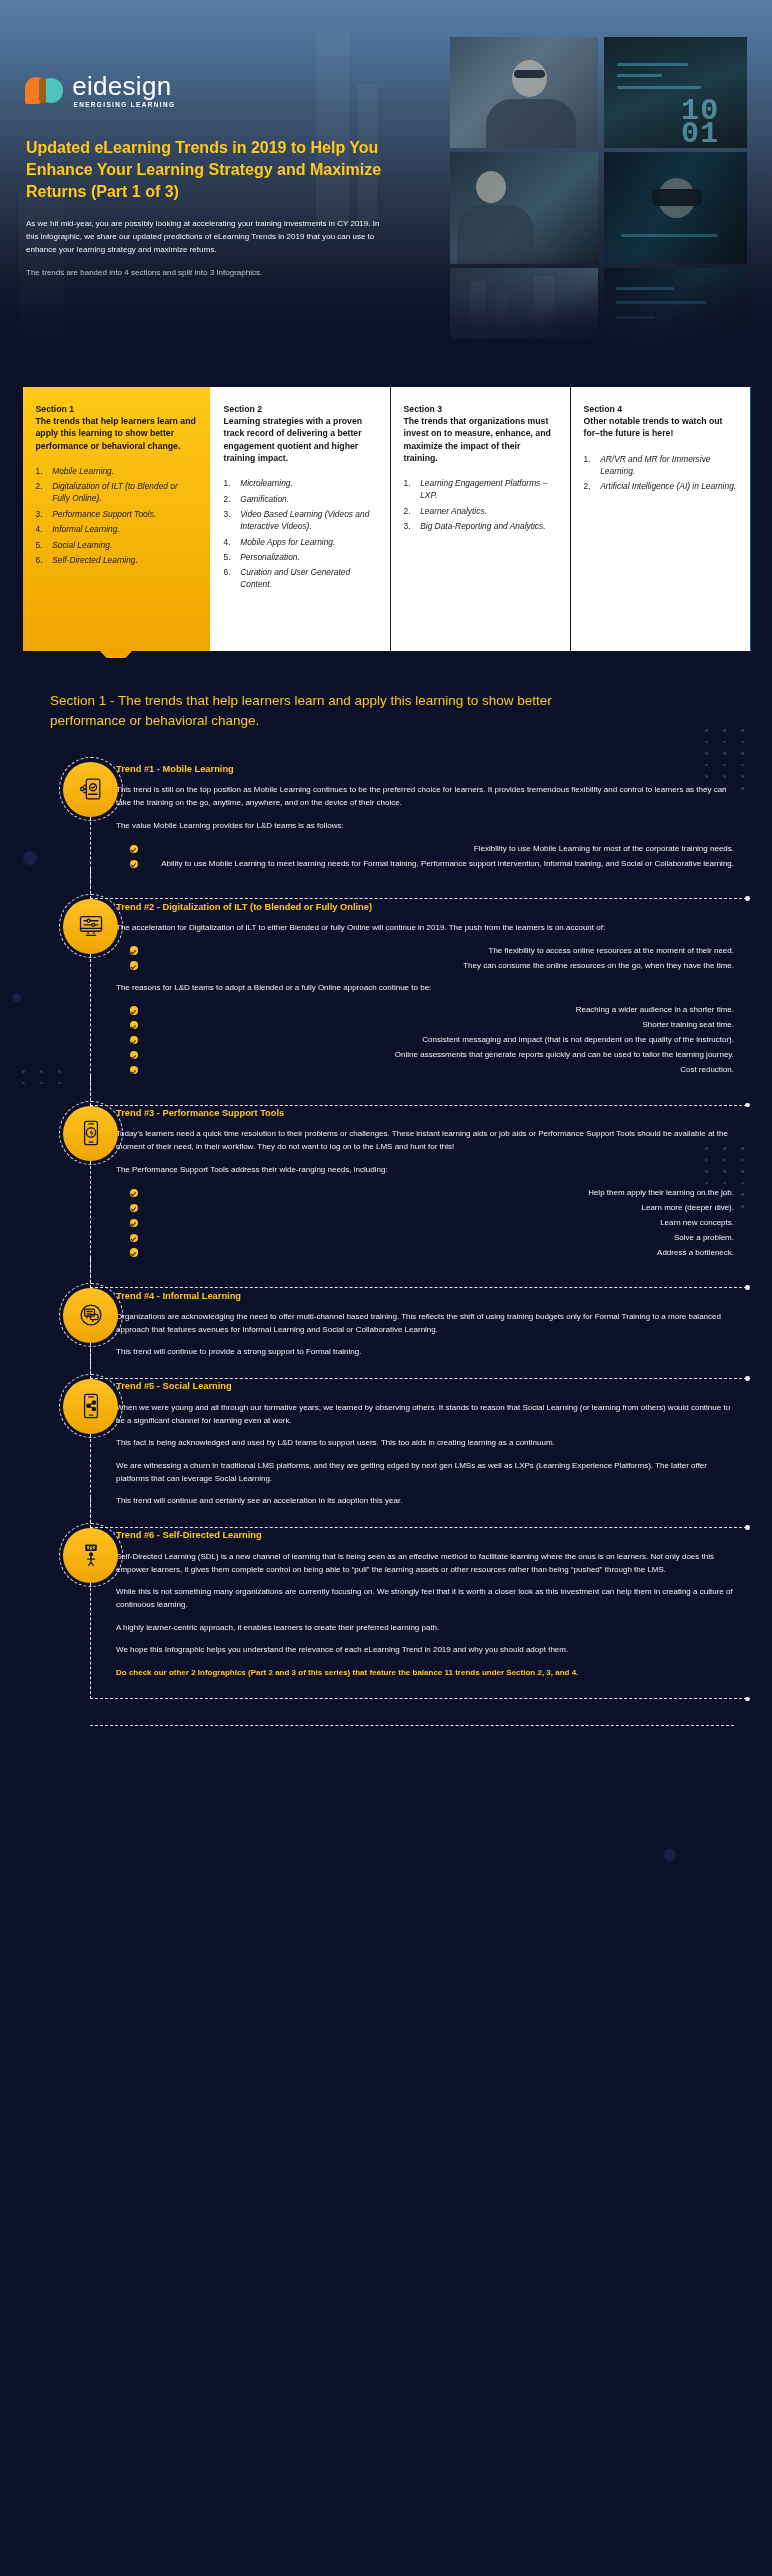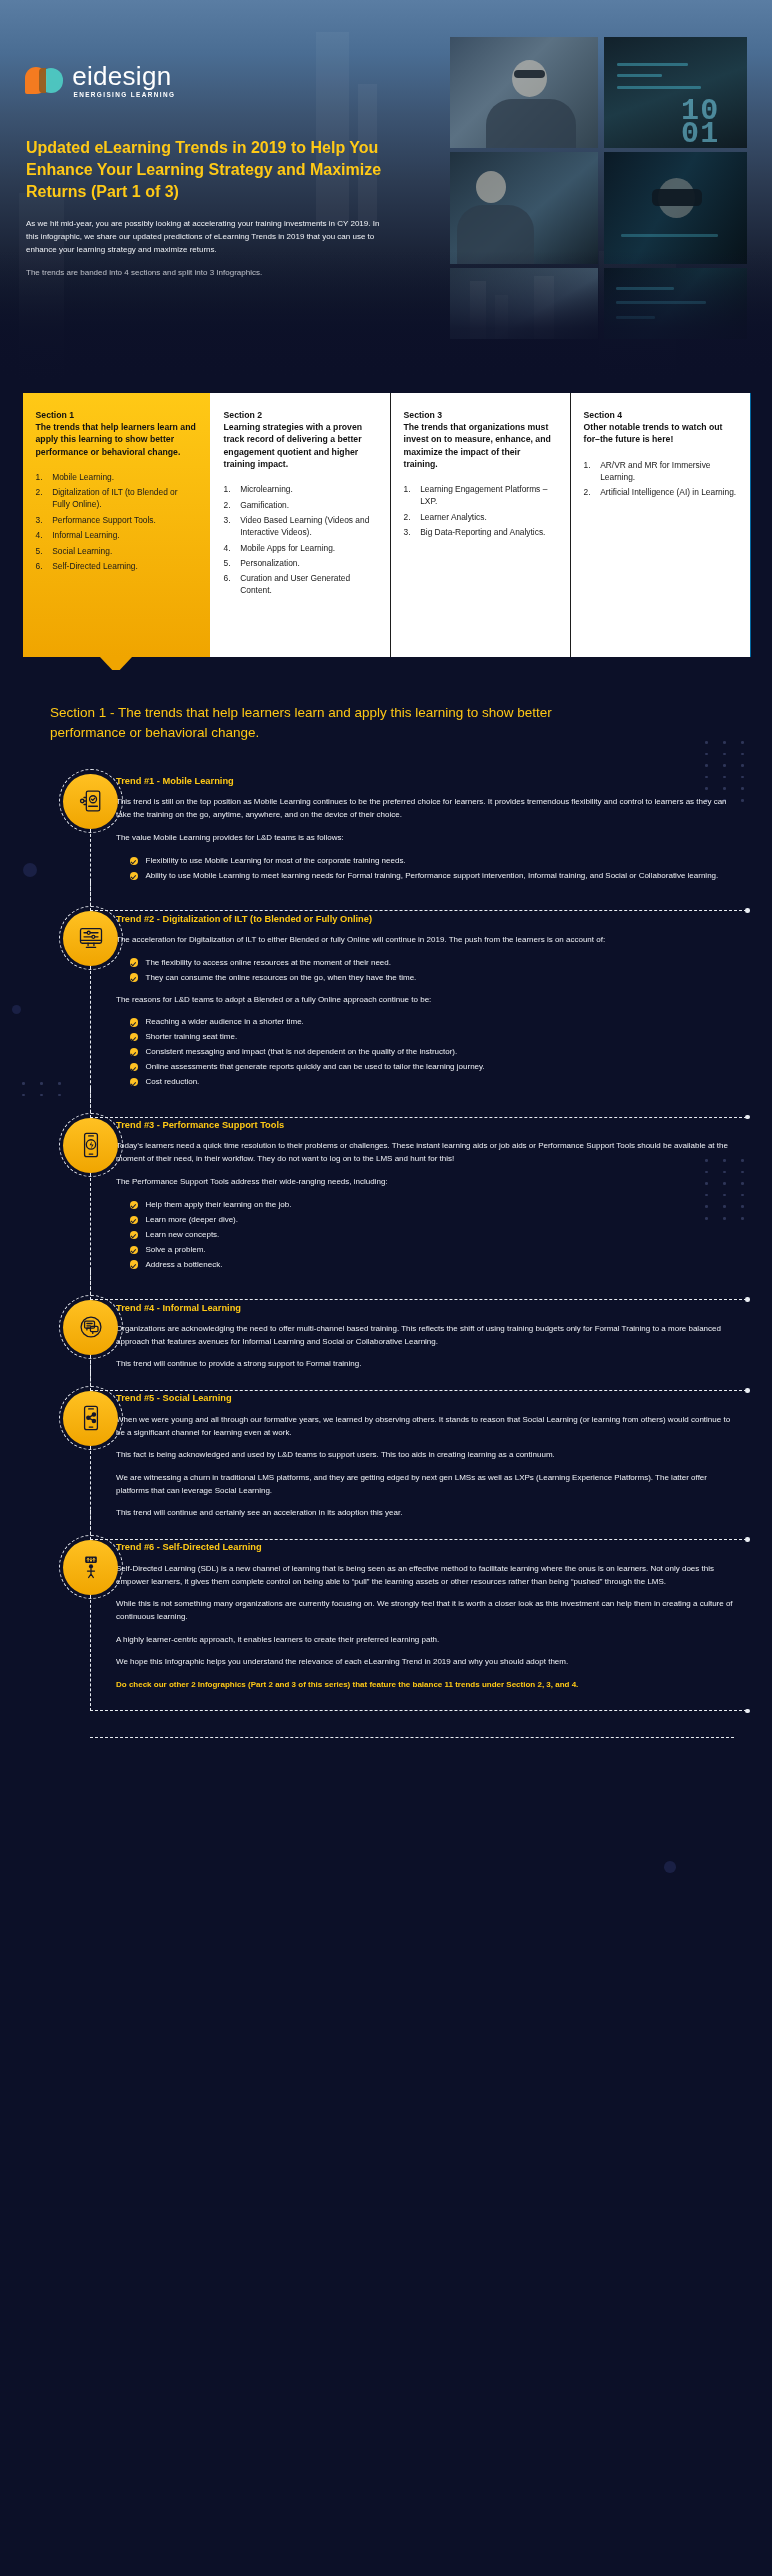--- a/index.html
+++ b/index.html
@@ -30,21 +30,21 @@
   .sb1 { left: 316px; top: 32px;  width: 33px; height: 193px; }
   .sb2 { left: 358px; top: 84px; width: 19.3px; height: 142px; }
   .sb3 { left: 19.3px;  top: 193px; width: 45px; height: 187px; background: rgba(255,255,255,.03); }
   .sb4 { left: 599px; top: 251px; width: 77px; height: 129px; background: rgba(255,255,255,.025); }
   .hero-fade {
     position: absolute; left:0; right:0; bottom: 0; height: 129px;
     background: linear-gradient(180deg, rgba(12,16,40,0) 0%, rgba(12,16,40,.85) 60%, #0c1028 100%);
   }
 
   
-  .logo { position: absolute; left: 24.5px; top: 63px; display: flex; align-items: center; }
+  .logo { position: absolute; left: 24.5px; top: 73px; display: flex; align-items: center; }
   .logo-mark { position: relative; width: 40px; height: 27px; }
   .lm-orange {
     position: absolute; left: 0; top: 0; width: 22px; height: 27px;
     background: #f47b20;
     border-radius: 11px 11px 11px 1.9px;
   }
   .lm-teal {
     position: absolute; left: 14px; top: 1.3px; width: 24.5px; height: 24.5px;
     background: #4ecdc4; border-radius: 50%;
     mix-blend-mode: normal; opacity: .92;
@@ -87,21 +87,21 @@
   .fig-head { position: absolute; border-radius: 50%; background: rgba(210,200,185,.55); }
   .fig-body { position: absolute; background: rgba(45,60,75,.75); border-radius: 26px 26px 0 0; }
   .vr-goggles { position:absolute; background: rgba(25,35,45,.9); border-radius: 5.2px; }
   .code-ln { position: absolute; height: 2.6px; background: rgba(90,230,255,.35); border-radius: 1.3px; }
   .big-01 { position: absolute; color: rgba(130,230,255,.5); font-size: 30px; font-weight: 700;
             font-family: "Liberation Mono", monospace; letter-spacing: 1.3px; }
 
   
   .cards {
     position: relative;
-    margin: 13px auto;
+    margin: 7px auto;
     width: 728px;
     display: flex;
     background: #0369a1;
     min-height: 264px;
   }
   .cards-wrap { position: relative; padding: 0 0 0 0; }
   .card { padding: 15.5px 13px 19.3px 13px; position: relative; }
   .card.c1 {
     width: 187px;
     background: linear-gradient(180deg, #ffc916 0%, #f0a500 100%);
@@ -116,21 +116,21 @@
   .card.c3, .card.c4 { border-left: 1.3px solid #1d1d1d; }
   .card.c2 { border-left: 1.3px solid transparent; }
   .card-head { font-size: 8.7px; font-weight: 700; color: #111; line-height: 1.42; }
   .card-head .sec-no { display: block; }
   .card-list { margin-top: 13px; list-style: none; }
   .card-list li {
     font-size: 8.4px; color: #1a1a1a; line-height: 1.45; margin-bottom: 3.2px;
     display: flex; gap: 6.4px;
   }
   .card-list li .num { width: 10.3px; flex: 0 0 10.3px; }
-  .card-list li .txt { flex: 1; }
+  .card-list li .txt { flex: 1; font-style: italic; }
 
   
   .body-dark { position: relative; padding: 33px 0 45px 0; background: #0c1028; }
 
   .sec-heading {
     margin: 0 0 0 50px; width: 580px;
     color: #ffc916; font-size: 13.5px; font-weight: 400; line-height: 1.5;
   }
 
   
@@ -175,21 +175,21 @@
   .t-vdown {
     position: absolute; left: 40px; top: 55px; bottom: 0; width: 0;
     border-left: 1.3px dashed #e9ecf2;
   }
 
   .t-title { color: #ffc916; font-size: 9.3px; font-weight: 700; padding-top: 2.6px; }
   .t-body { margin-top: 10.3px; padding-bottom: 19.3px; }
   .t-body p { color: #eef0f5; font-size: 8px; line-height: 1.62; margin-bottom: 9.7px; }
   .t-body p:last-child { margin-bottom: 0; }
 
-  ul.checks { list-style: none; margin: 0 0 9.7px 14px; }
+  ul.checks { list-style: none; margin: 0 0 9.7px 14px; text-align: right; }
   ul.checks li {
     position: relative; padding-left: 15.5px; margin-bottom: 2.6px;
     color: #eef0f5; font-size: 8px; line-height: 1.55;
   }
   ul.checks li:before {
     content: ""; position: absolute; left: 0; top: 1.9px;
     width: 8.4px; height: 8.4px; border-radius: 50%;
     background: #ffc122;
   }
   ul.checks li:after {

